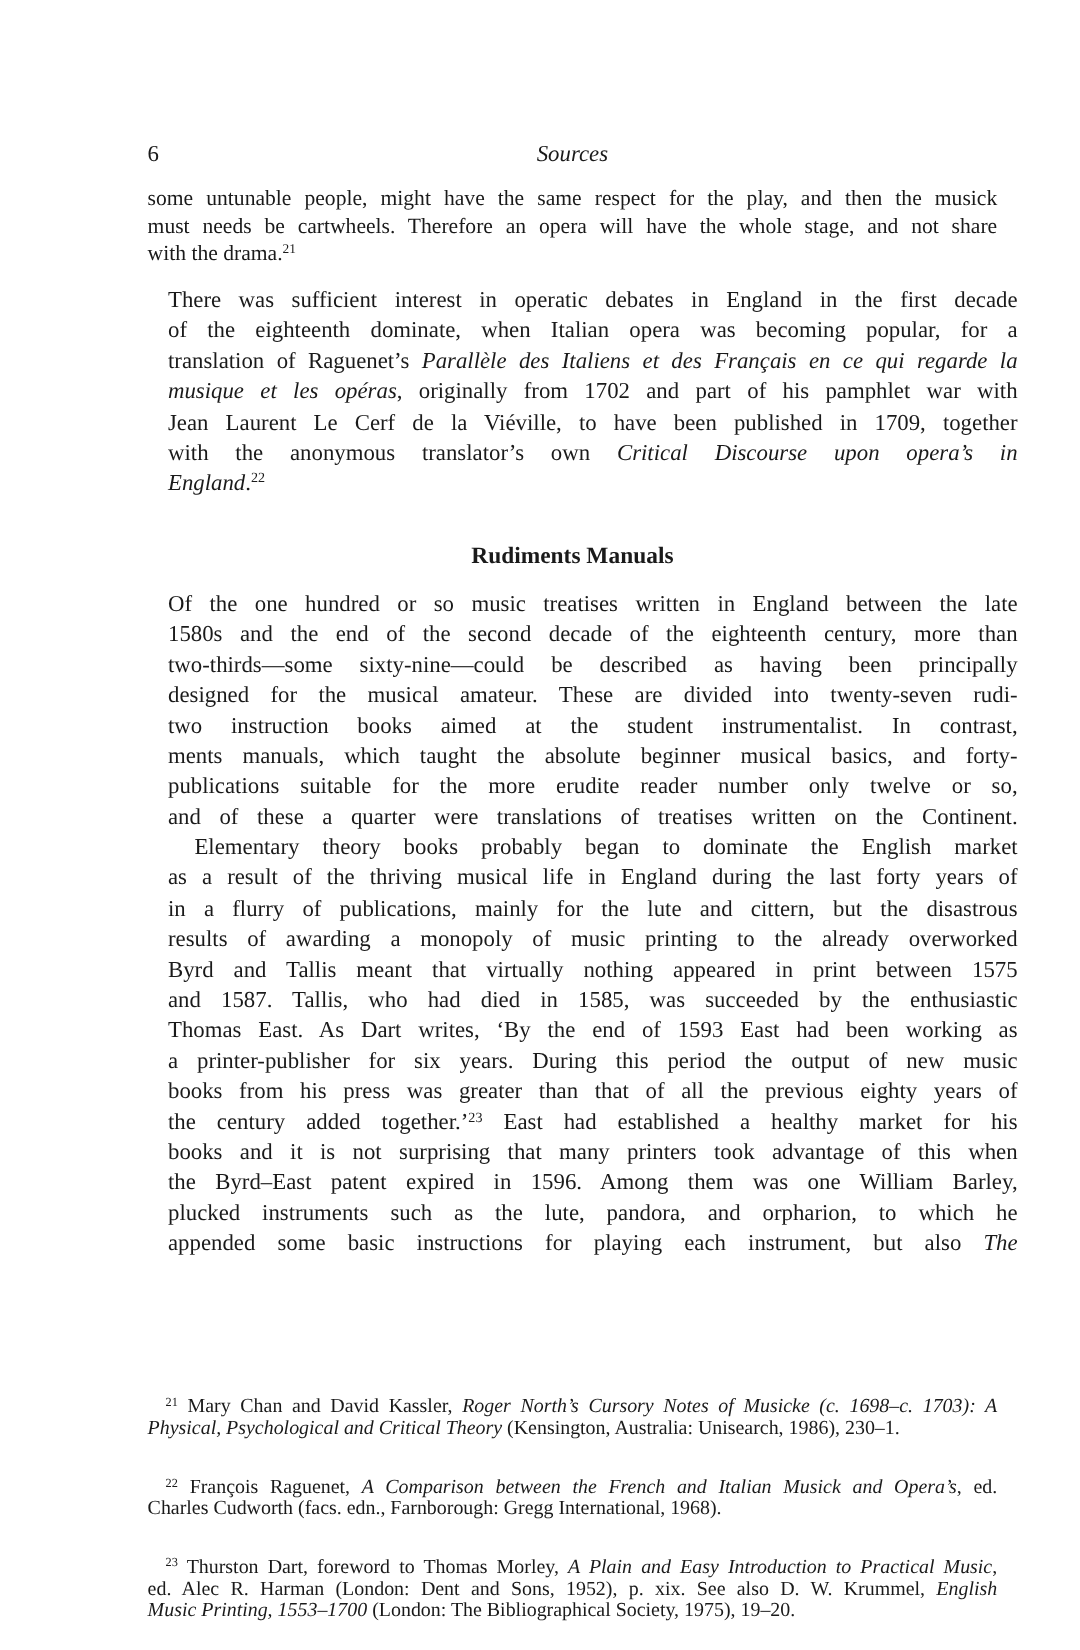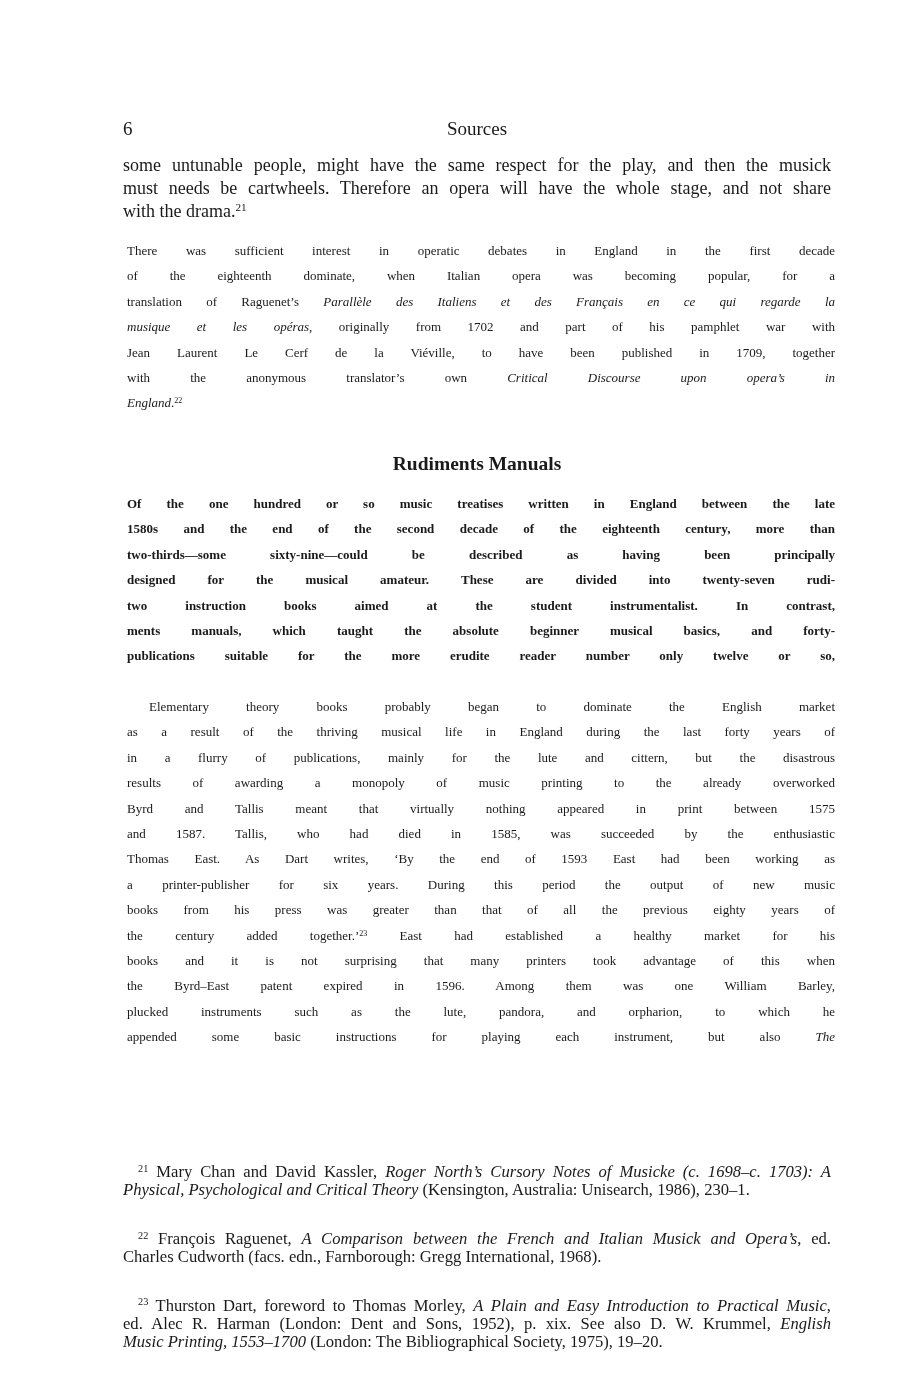--- a/index.html
+++ b/index.html
@@ -1,24 +1,24 @@
 <!DOCTYPE html>
 <html><head>
 <meta charset="utf-8">
 <style>
   html, body { margin: 0; padding: 0; background: #ffffff; }
   body { width: 900px; height: 1375px; position: relative; overflow: hidden;
          font-family: "Liberation Serif", "DejaVu Serif", serif; color: #1a1a1a; }
   .page { position: absolute; left: 123px; top: 0; width: 708px; }
   .running-head { position: absolute; top: 118px; left: 0; width: 708px; height: 24px; font-size: 19px; }
   .page-number { position: absolute; left: 0; top: 0; }
-  .running-title { position: absolute; left: 0; width: 708px; text-align: center; }
+  .running-title { position: absolute; left: 0; width: 708px; text-align: center; font-style: italic; }
   .quote { position: absolute; top: 154px; left: 0; width: 708px; font-size: 18px; line-height: 23px;
            text-align: justify; }
-  .para { position: absolute; left: 4px; width: 708px; font-size: 13px; line-height: 25.4px;
+  .para { position: absolute; left: 17px; width: 708px; font-size: 19px; line-height: 25.4px;
           text-align: justify; hyphens: manual; }
   .line { display: block; text-align: justify; text-align-last: justify; white-space: nowrap; }
   .line.last { text-align-last: left; }
   .quote .line { height: 23px; }
   .para .line { height: 25.4px; }
   .indent { padding-left: 22px; }
   sup { font-size: 0.62em; vertical-align: 0; position: relative; top: -0.5em; line-height: 0; }
   .heading { position: absolute; top: 453px; left: 0; width: 708px; text-align: center; font-weight: bold;
              font-size: 19.5px; }
   .footnotes { position: absolute; top: 1133px; left: 0; width: 708px; font-size: 16.6px; line-height: 18.4px; }
@@ -47,28 +47,29 @@
     <span class="line">of the eighteenth dominate, when Italian opera was becoming popular, for a</span>
     <span class="line"><span>translation of Raguenet’s </span><i>Parallèle des Italiens et des Français en ce qui regarde la</i></span>
     <span class="line"><i>musique et les opéras</i><span>, originally from 1702 and part of his pamphlet war with</span></span>
     <span class="line">Jean Laurent Le Cerf de la Viéville, to have been published in 1709, together</span>
     <span class="line"><span>with the anonymous translator’s own </span><i>Critical Discourse upon opera’s in</i></span>
     <span class="line last"><i>England</i><span>.</span><sup>22</sup></span>
   </div>
 
   <div class="heading">Rudiments Manuals</div>
 
-  <div class="para" style="top:491px;font-weight:bold;">
+  <div class="para" style="top:491px;">
     <span class="line">Of the one hundred or so music treatises written in England between the late</span>
     <span class="line">1580s and the end of the second decade of the eighteenth century, more than</span>
     <span class="line">two-thirds—some sixty-nine—could be described as having been principally</span>
     <span class="line">designed for the musical amateur. These are divided into twenty-seven rudi-</span>
     <span class="line">two instruction books aimed at the student instrumentalist. In contrast,</span>
     <span class="line">ments manuals, which taught the absolute beginner musical basics, and forty-</span>
     <span class="line">publications suitable for the more erudite reader number only twelve or so,</span>
+    <span class="line">and of these a quarter were translations of treatises written on the Continent.</span>
   </div>
 
   <div class="para" style="top:694px;">
     <span class="line indent">Elementary theory books probably began to dominate the English market</span>
     <span class="line">as a result of the thriving musical life in England during the last forty years of</span>
     <span class="line">in a flurry of publications, mainly for the lute and cittern, but the disastrous</span>
     <span class="line">results of awarding a monopoly of music printing to the already overworked</span>
     <span class="line">Byrd and Tallis meant that virtually nothing appeared in print between 1575</span>
     <span class="line">and 1587. Tallis, who had died in 1585, was succeeded by the enthusiastic</span>
     <span class="line">Thomas East. As Dart writes, ‘By the end of 1593 East had been working as</span>

